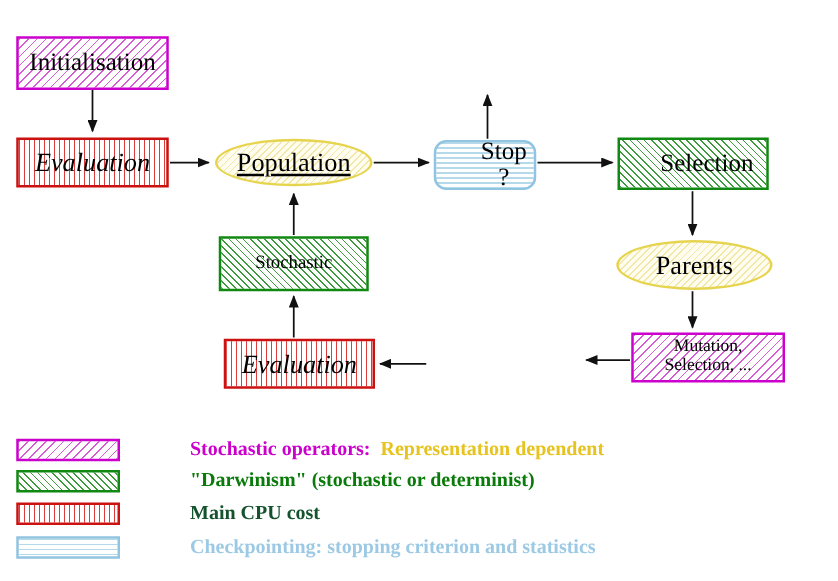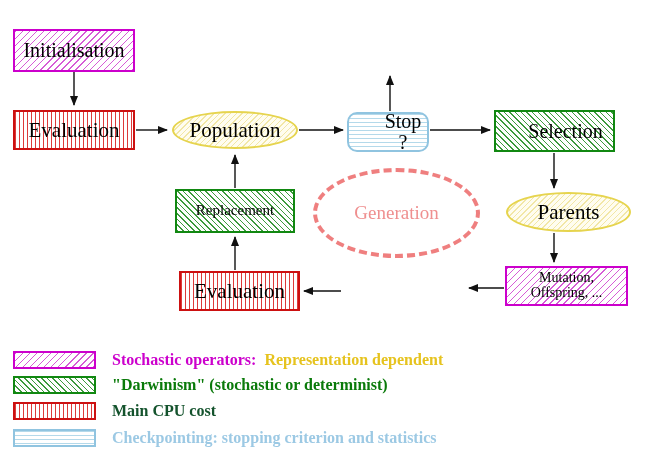--- a/index.html
+++ b/index.html
@@ -14,41 +14,42 @@
     text-align:center; color:#000000; line-height:1.05;
   }
   
   .magenta {
     border:2px solid #cc00cc;
     background:repeating-linear-gradient(135deg,#d65cd6 0,#d65cd6 1px,#ffffff 1px,#ffffff 5px);
   }
   .red {
     border:2px solid #cc1111;
     background:repeating-linear-gradient(90deg,#dd3a3a 0,#dd3a3a 1px,#ffffff 1px,#ffffff 4px);
+    font-style:italic;
   }
   .green {
     border:2px solid #118811;
     background:repeating-linear-gradient(45deg,#3d9a3d 0,#3d9a3d 1px,#ffffff 1px,#ffffff 4px);
   }
   .cyan {
     border:2px solid #90c4e0;
     background:repeating-linear-gradient(180deg,#b4d9ea 0,#b4d9ea 1px,#ffffff 1px,#ffffff 4px);
   }
   .yellow {
     border:2px solid #e6d44e; border-radius:50%;
     background:repeating-linear-gradient(135deg,#f2e7a6 0,#f2e7a6 1px,#fffdf0 1px,#fffdf0 4px);
   }
   .rounded { border-radius:10px; }
   .gen-ellipse {
     position:absolute; box-sizing:border-box; border:4px dashed #ef7f7f; border-radius:50%;
     display:flex; align-items:center; justify-content:center;
     color:#ef8f8f; font-size:19px;
   }
   
-  .legend-row { position:absolute; left:13px; height:18px; display:flex; align-items:center; }
+  .legend-row { position:absolute; left:13px; height:18px; display:flex; align-items:center;gap:40px; }
   .swatch { width:83px; height:18px; box-sizing:border-box; flex:0 0 auto; }
   .legend-text { margin-left:16px; font-size:16px; font-weight:bold; white-space:nowrap; }
   .lt-magenta { color:#cc00cc; }
   .lt-yellow  { color:#e6c31e; margin-left:8px; }
   .lt-green   { color:#0a7a0a; }
   .lt-red     { color:#14532d; }
   .lt-cyan    { color:#9cc9e4; }
 </style>
 </head>
 <body>
@@ -73,42 +74,41 @@
       <line x1="341" y1="291" x2="304" y2="291" marker-end="url(#ah)"></line>
       <line x1="235" y1="270" x2="235" y2="237" marker-end="url(#ah)"></line>
       <line x1="235" y1="188" x2="235" y2="155" marker-end="url(#ah)"></line>
     </g>
   </svg>
 
   <div class="node magenta" style="left:13px;top:29px;width:122px;height:43px;font-size:20px;">Initialisation</div>
 
   <div class="node red" style="left:13px;top:110px;width:122px;height:40px;font-size:21px;">Evaluation</div>
 
-  <div class="node yellow" style="left:172px;top:111px;width:126px;height:38px;font-size:21px;">Population</div>
+  <div class="node yellow" style="left:172px;top:111px;width:126px;height:38px;font-size:21px;text-decoration:underline;">Population</div>
 
   <div class="node cyan rounded" style="left:347px;top:112px;width:82px;height:40px;font-size:20px;padding-left:30px;">Stop ?</div>
 
 
   <div class="node green" style="left:494px;top:110px;width:121px;height:42px;font-size:20px;padding-left:22px;">Selection</div>
 
-  <div class="node yellow" style="left:506px;top:192px;width:125px;height:40px;font-size:21px;">Parents</div>
+  <div class="node yellow" style="left:493px;top:192px;width:125px;height:40px;font-size:21px;">Parents</div>
 
   <div class="node magenta" style="left:505px;top:266px;width:123px;height:40px;font-size:14px;">
     <div>
       <div>Mutation,</div>
-      <div>Offspring, ...</div>
+      <div>Selection, ...</div>
     </div>
   </div>
 
 
   <div class="node red" style="left:179px;top:271px;width:121px;height:40px;font-size:21px;">Evaluation</div>
 
-  <div class="node green" style="left:175px;top:189px;width:120px;height:44px;font-size:15px;">Replacement</div>
+  <div class="node green" style="left:175px;top:189px;width:120px;height:44px;font-size:15px;">Stochastic</div>
 
-  <div class="gen-ellipse" style="left:313px;top:168px;width:167px;height:90px;">Generation</div>
 
   <div class="legend-row" style="top:351px;">
     <div class="swatch magenta"></div>
     <div class="legend-text">
       <span class="lt-magenta">Stochastic operators:</span><span class="lt-yellow">Representation dependent</span>
     </div>
   </div>
 
   <div class="legend-row" style="top:376px;">
     <div class="swatch green"></div>

